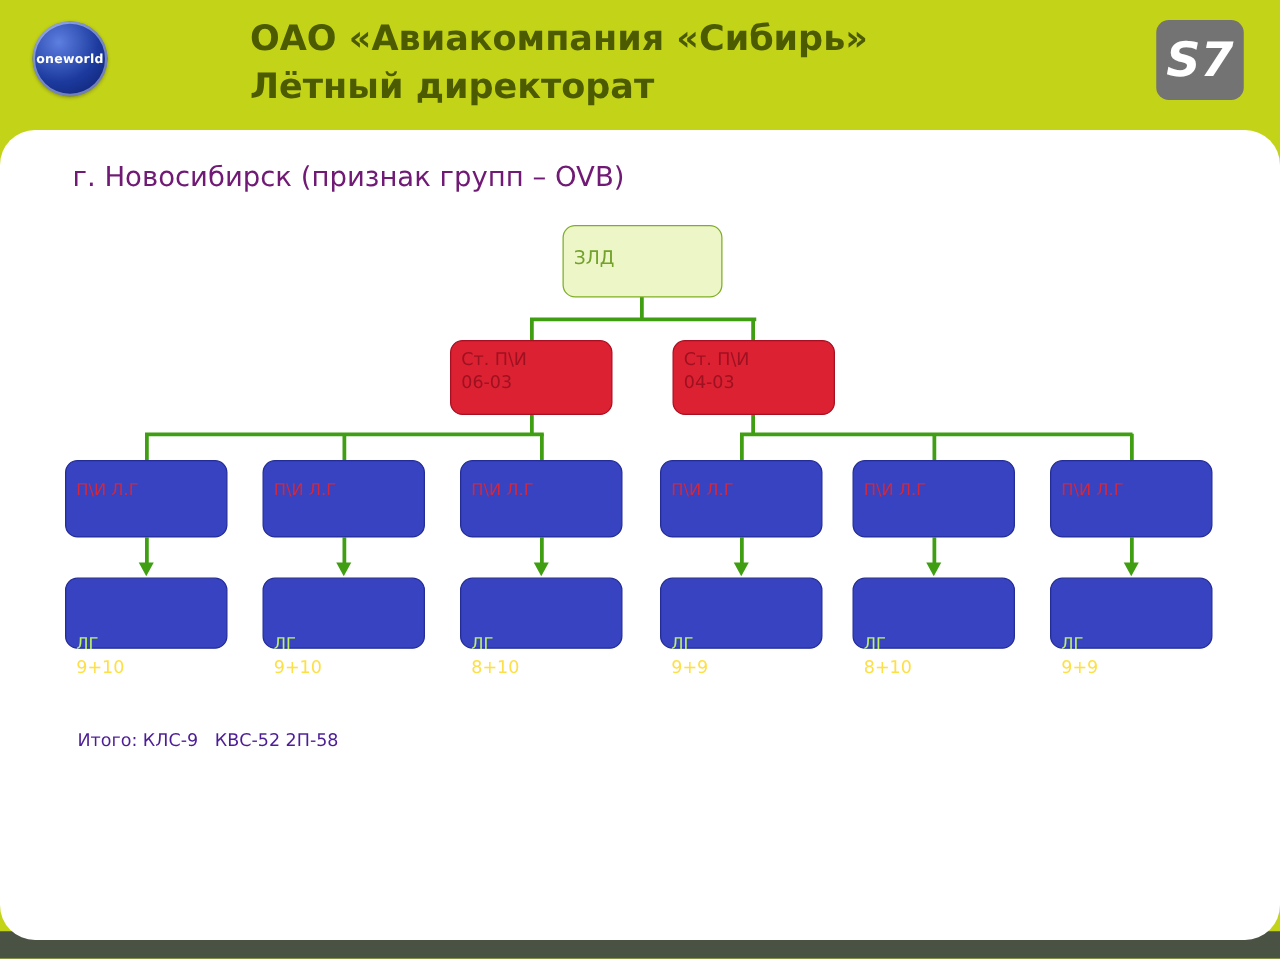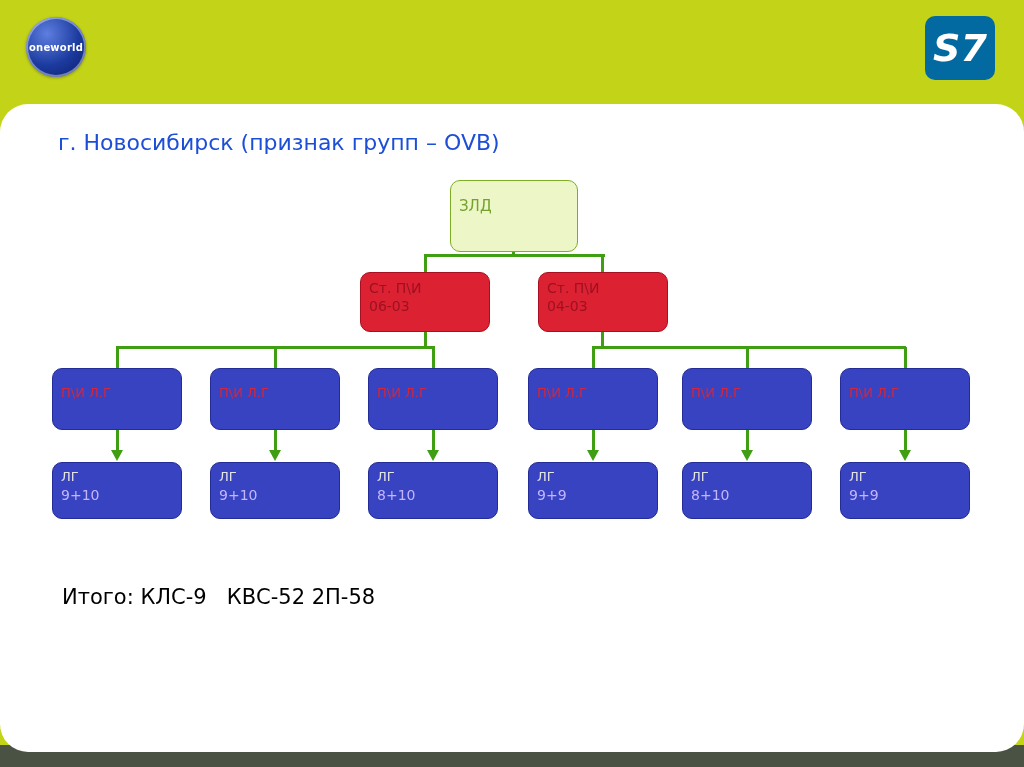--- a/index.html
+++ b/index.html
@@ -7,58 +7,62 @@
   body { font-family:"DejaVu Sans","Liberation Sans",sans-serif; }
   .slide { position:relative; width:1024px; height:767px; background:#c3d318; overflow:hidden; }
 
   
   .title { position:absolute; left:200px; top:12px; color:#4c5b00; font-size:28px; font-weight:bold; line-height:38px; }
   .ow-logo { position:absolute; left:26px; top:17px; width:60px; height:60px; border-radius:50%;
              background: radial-gradient(circle at 35% 28%, #5d7fe0 0%, #1c3a9e 55%, #0a1b66 100%);
              display:flex; align-items:center; justify-content:center;
              box-shadow: inset 0 0 0 2px rgba(255,255,255,.4), 0 1px 3px rgba(0,0,0,.3); }
   .ow-logo span { color:#ffffff; font-size:10px; font-weight:bold; letter-spacing:.2px; }
-  .s7-logo { position:absolute; left:925px; top:16px; width:70px; height:64px; background:#0369a1;
+  .s7-logo { position:absolute; left:925px; top:16px; width:70px; height:64px; background:#737373;
              border-radius:10px; display:flex; align-items:center; justify-content:center; }
   .s7-logo span { color:#ffffff; font-size:38px; font-weight:bold; font-style:italic; }
 
   
   .bottom-strip { position:absolute; left:0; right:0; bottom:0; height:22px; background:#4a5243; }
   .panel { position:absolute; left:0; right:0; top:104px; bottom:15px; background:#ffffff; border-radius:28px; }
 
-  .subtitle { position:absolute; left:58px; top:130px; font-size:22px; color:#1d4ed8; }
+  .subtitle { position:absolute; left:58px; top:130px; font-size:22px; color:#701a75; }
 
   
   .box { position:absolute; border-radius:10px; padding:5px 8px; font-size:13px; line-height:18px; }
   .root-box { background:#edf6c6; border:1px solid #7fae26; color:#74a22c; font-size:15px; padding-top:16px; }
   .red-box  { background:#dc2132; border:1px solid #a80f20; color:#9e1120; font-size:14px; padding-top:6px; }
   .blue-box { background:#3743c0; border:1px solid #232c97; color:#d3273c; font-size:13px; }
   .instr-box { padding-top:15px; }
-  .lg-box .lg-label { color:#e5e5e5; }
-  .lg-box .lg-count { color:#c4b5fd; font-size:14px; }
+  .lg-box .lg-label { color:#bef264;margin-top:39px; }
+  .lg-box .lg-count { color:#fde047; font-size:14px; }
 
   
   .hline, .vline { position:absolute; background:#3f9e12; }
   .hline { height:3px; }
   .vline { width:3px; }
   .arrow { position:absolute; width:0; height:0;
            border-left:6px solid transparent; border-right:6px solid transparent;
            border-top:11px solid #3f9e12; }
 
   
-  .totals1 { position:absolute; left:62px; top:585px; font-size:21px; color:#000000; white-space:pre; }
+  .totals1 { position:absolute; left:62px; top:585px; font-size:14px; color:#4c1d95; white-space:pre; }
   .totals2 { position:absolute; left:62px; top:619px; font-size:21px; color:#2f9b2f; }
 </style>
 </head>
 <body>
 
 <div class="slide">
 
   <div class="ow-logo">
     <span>oneworld</span>
+  </div>
+  <div class="title">
+    <div>ОАО «Авиакомпания «Сибирь»</div>
+    <div>Лётный директорат</div>
   </div>
   <div class="s7-logo">
     <span>S7</span>
   </div>
 
   <div class="bottom-strip"></div>
   <div class="panel"></div>
 
   <div class="subtitle">г. Новосибирск (признак групп – OVB)</div>
 
@@ -85,21 +89,21 @@
   <div class="arrow" style="left:269px; top:450px;"></div>
   <div class="vline" style="left:432px; top:430px; height:21px;"></div>
   <div class="arrow" style="left:427px; top:450px;"></div>
   <div class="vline" style="left:592px; top:430px; height:21px;"></div>
   <div class="arrow" style="left:587px; top:450px;"></div>
   <div class="vline" style="left:746px; top:430px; height:21px;"></div>
   <div class="arrow" style="left:741px; top:450px;"></div>
   <div class="vline" style="left:904px; top:430px; height:21px;"></div>
   <div class="arrow" style="left:899px; top:450px;"></div>
 
-  <div class="box root-box" style="left:450px; top:180px; width:128px; height:72px;">
+  <div class="box root-box" style="left:450px; top:180px; width:128px; height:58px;">
     <span>ЗЛД</span>
   </div>
 
   <div class="box red-box" style="left:360px; top:272px; width:130px; height:60px;">
     <div>Ст. П\И</div>
     <div>06-03</div>
   </div>
   <div class="box red-box" style="left:538px; top:272px; width:130px; height:60px;">
     <div>Ст. П\И</div>
     <div>04-03</div>

